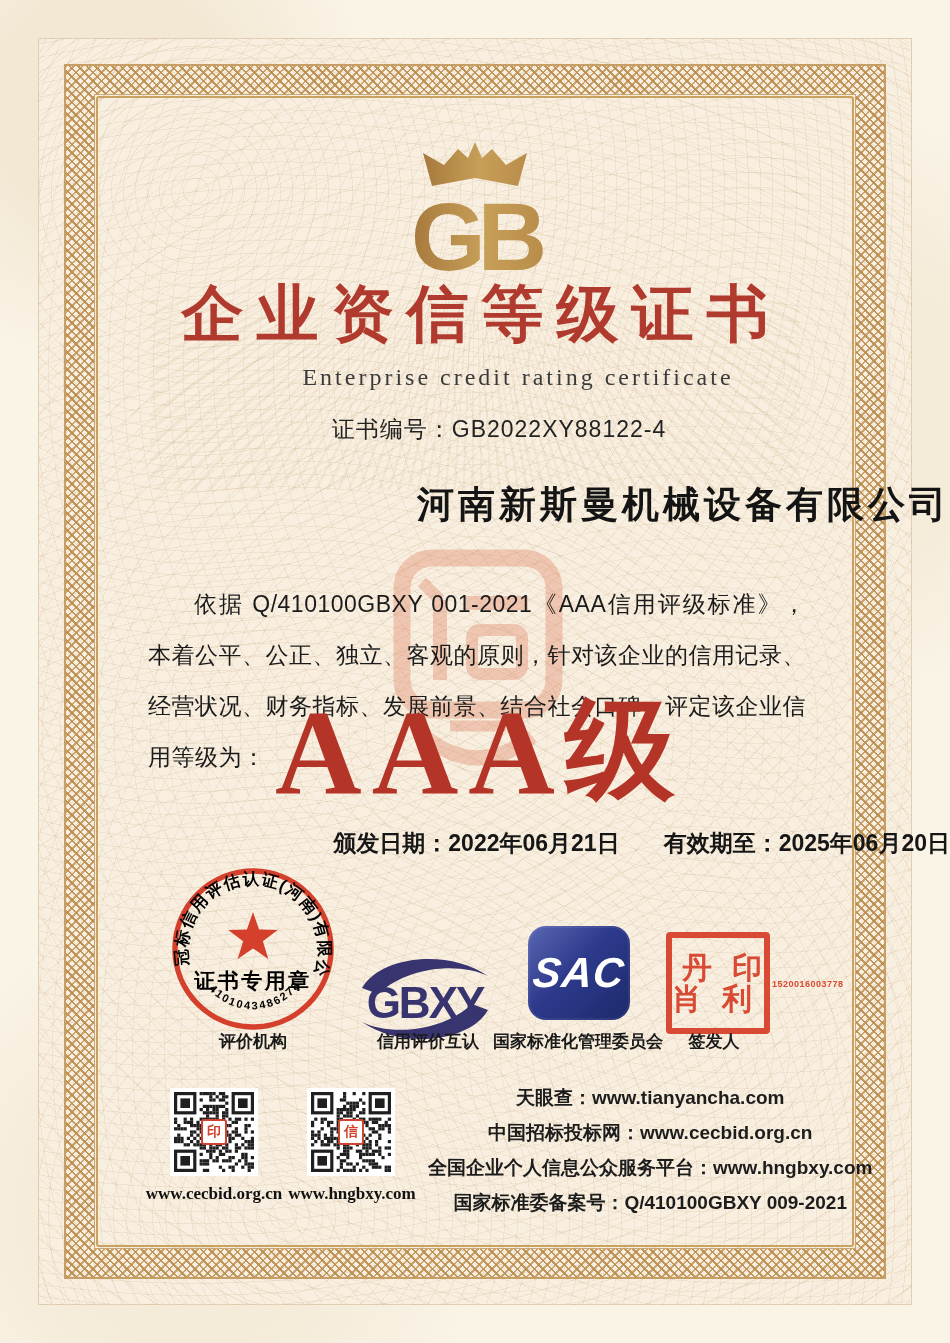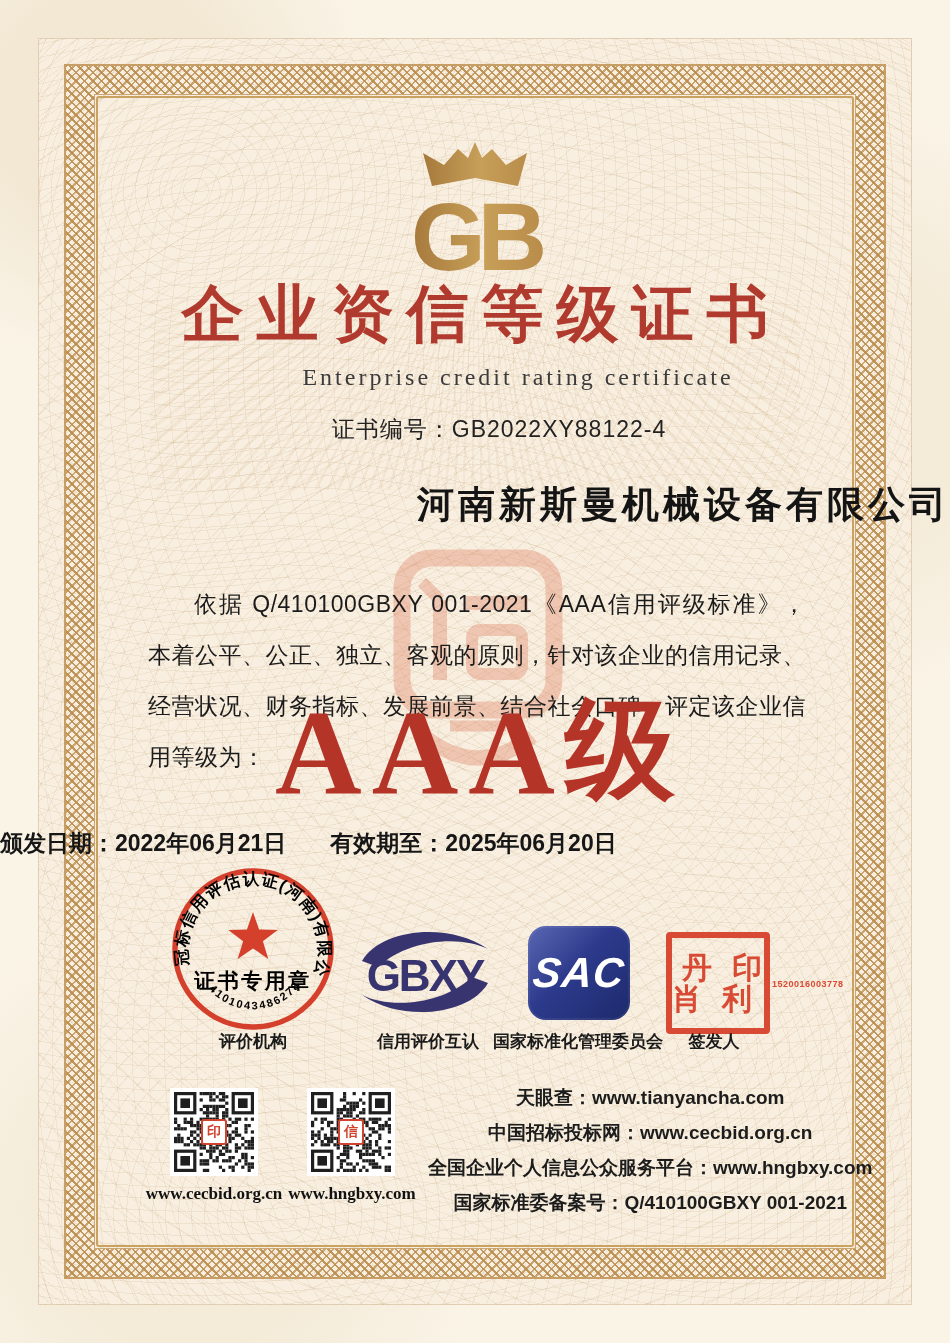--- a/index.html
+++ b/index.html
@@ -50,24 +50,24 @@
   .certno{position:absolute;left:0;top:414px;width:100%;text-align:center;font-size:23px;font-weight:500;letter-spacing:1px;color:#222;padding-left:24px;}
   .company{position:absolute;left:0;top:480px;width:100%;text-align:right;font-size:37px;font-weight:900;letter-spacing:4px;color:#141414;}
   .body-text{
     position:absolute;left:148px;top:556px;width:658px;
     font-size:23px;line-height:51px;letter-spacing:.5px;font-weight:500;
     text-align:justify;text-indent:2em;color:#1b1b1b;
   }
   .rating{position:absolute;left:0;top:676px;width:100%;text-align:center;color:#b43428;}
   .rating .latin{font-family:"Liberation Serif", serif;font-weight:900;font-size:120px;letter-spacing:10px;}
   .rating .cjk{font-weight:900;font-size:110px;vertical-align:6px;}
-  .dates{position:absolute;left:0;top:828px;width:100%;display:flex;justify-content:flex-start;gap:44px;font-size:23px;font-weight:700;color:#161616;}
+  .dates{position:absolute;left:0;top:828px;width:100%;display:flex;justify-content:flex-end;gap:44px;font-size:23px;font-weight:700;color:#161616;}
   
   .seal-round{position:absolute;left:168px;top:864px;width:170px;height:170px;}
-  .gbxy{position:absolute;left:356px;top:921px;width:138px;height:102px;}
+  .gbxy{position:absolute;left:356px;top:948px;width:138px;height:102px;}
   .sac{
     position:absolute;left:528px;top:926px;width:102px;height:94px;border-radius:18px;
     background:linear-gradient(135deg,#5a67b2 0%,#2d3a8c 45%,#1d2a6b 100%);
     display:flex;align-items:center;justify-content:center;
     box-shadow:inset 0 0 0 2px rgba(255,255,255,.06);
   }
   .sac span{color:#fff;font-weight:900;font-style:italic;font-size:42px;letter-spacing:1px;transform:skewX(-6deg);}
   .seal-square{
     position:absolute;left:666px;top:932px;width:92px;height:90px;
     border:6px solid #d84a33;border-radius:4px;color:#d84a33;
@@ -635,16 +635,16 @@
       </svg>
     <div class="logo-center">信</div>
   </div>
   <div class="qr-label qlab1">www.cecbid.org.cn</div>
   <div class="qr-label qlab2">www.hngbxy.com</div>
 
   <div class="links">
     <div class="row"><span>天眼查：</span><span>www.tianyancha.com</span></div>
     <div class="row"><span>中国招标投标网：</span><span>www.cecbid.org.cn</span></div>
     <div class="row"><span>全国企业个人信息公众服务平台：</span><span>www.hngbxy.com</span></div>
-    <div class="row"><span>国家标准委备案号：</span><span>Q/410100GBXY  001-2021</span></div>
+    <div class="row"><span>国家标准委备案号：</span><span>Q/410100GBXY  009-2021</span></div>
   </div>
 
 </div>
 
 </body></html>

